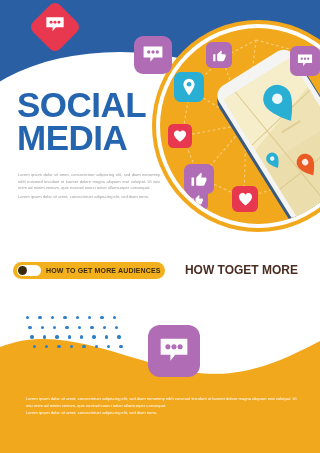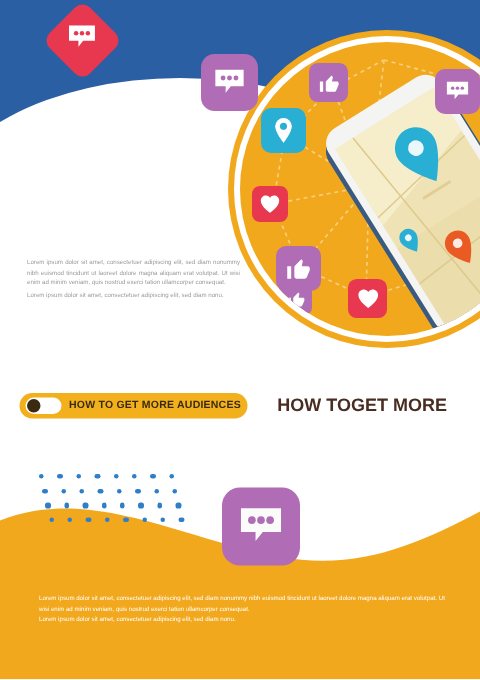--- a/index.html
+++ b/index.html
@@ -326,20 +326,24 @@
 
   <div class="layer tile" id="chat-tile-top">
     <svg width="24" height="24" viewBox="0 0 28 28">
       <path d="M3 4h22v13H15l-4 5v-5H3z" fill="#ffffff"></path>
       <circle cx="9" cy="10.5" r="1.9" fill="#b06cb5"></circle>
       <circle cx="14" cy="10.5" r="1.9" fill="#b06cb5"></circle>
       <circle cx="19" cy="10.5" r="1.9" fill="#b06cb5"></circle>
     </svg>
   </div>
 
+  <div class="layer" id="title">
+    <div>SOCIAL</div>
+    <div>MEDIA</div>
+  </div>
 
   <div class="layer" id="intro">
     <p>Lorem ipsum dolor sit amet, consectetuer adipiscing elit, sed diam nonummy nibh euismod tincidunt ut laoreet dolore magna aliquam erat volutpat. Ut wisi enim ad minim veniam, quis nostrud exerci tation ullamcorper consequat.</p>
     <p class="second">Lorem ipsum dolor sit amet, consectetuer adipiscing elit, sed diam nonu.</p>
   </div>
 
   <div class="layer" id="badge">
     <span id="badge-toggle">
       <span id="badge-knob"></span>
     </span>

